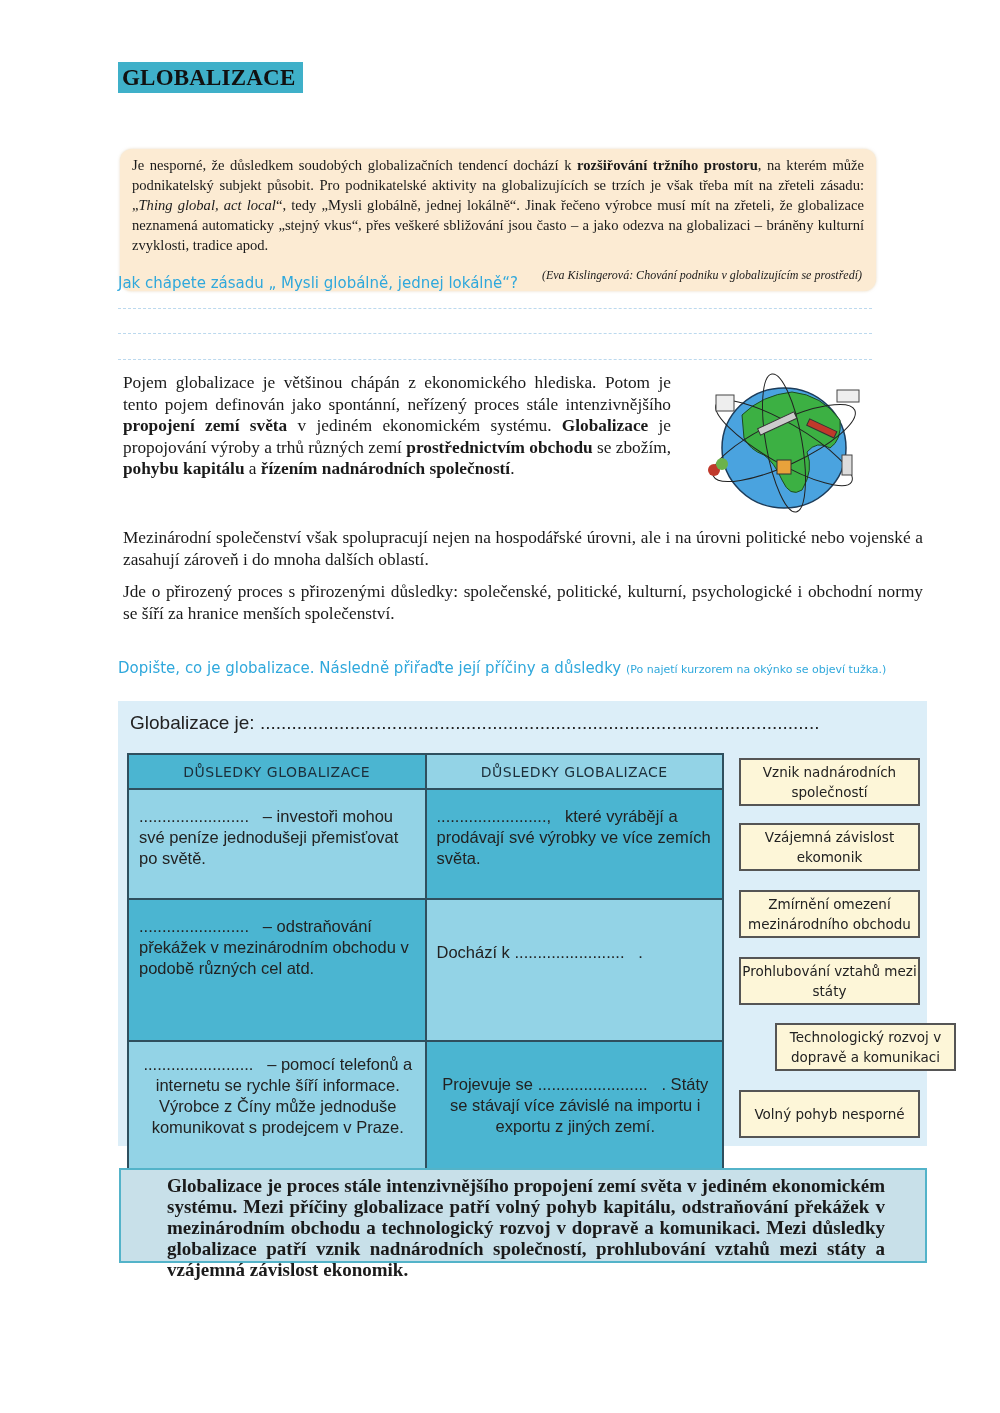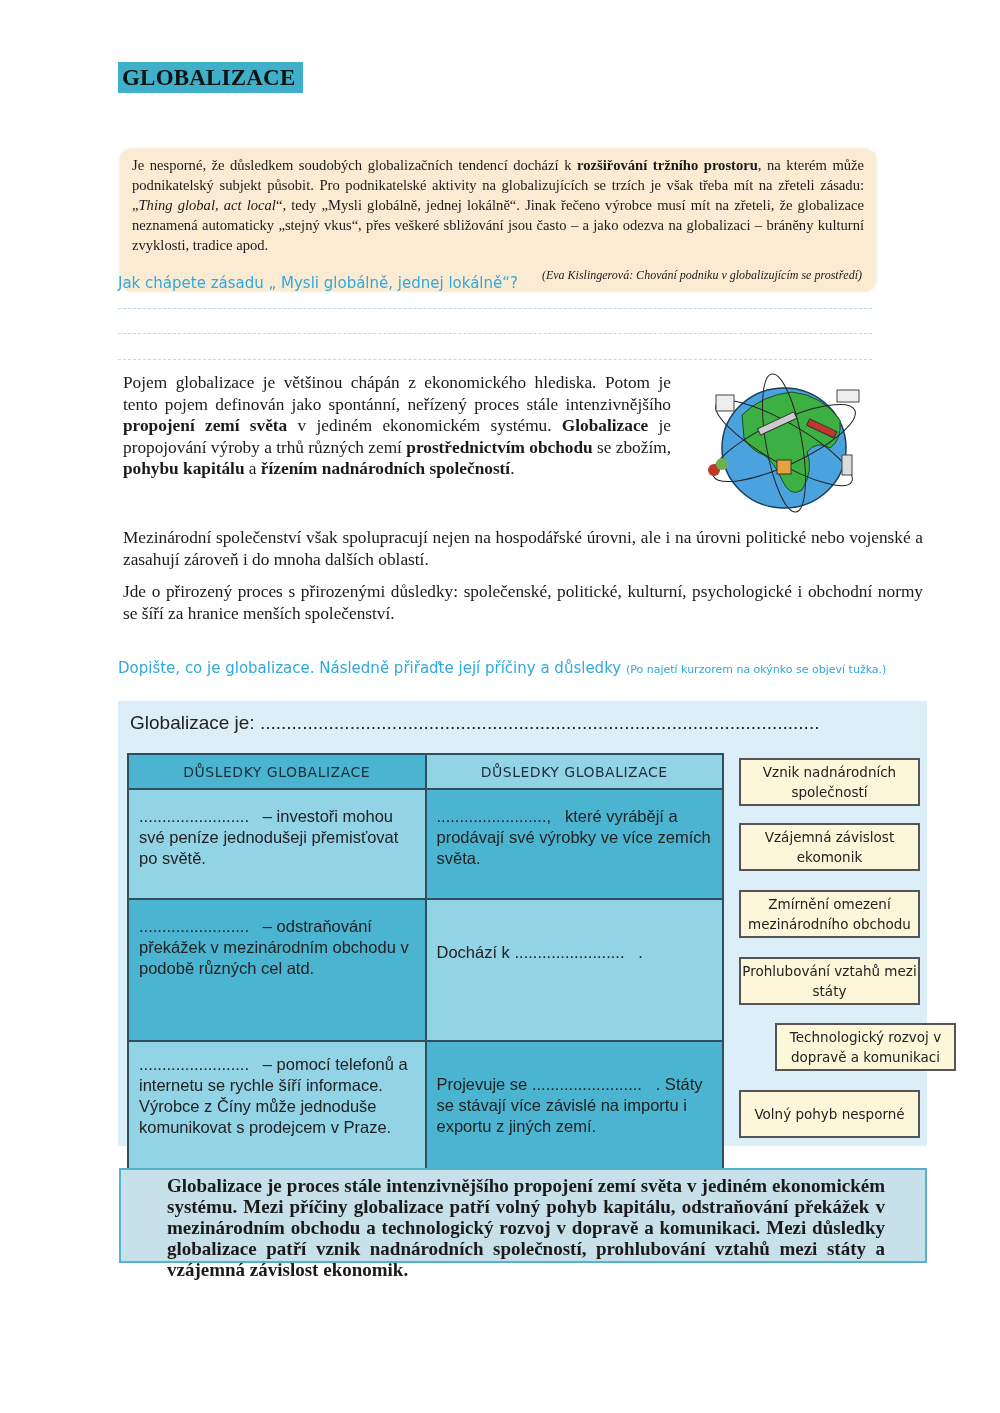--- a/index.html
+++ b/index.html
@@ -30,21 +30,21 @@
   .task-line { left: 130px; top: 712px; font-family: "Liberation Sans", sans-serif; font-size: 19px; color: #222; }
 
   table.grid { position: absolute; left: 127px; top: 753px; width: 597px; border-collapse: collapse; font-family: "Liberation Sans", sans-serif; }
   table.grid th, table.grid td { border: 2px solid #2f4f5e; vertical-align: top; }
   table.grid th { height: 31px; font-family: "DejaVu Sans", sans-serif; font-weight: normal; font-size: 14px; letter-spacing: 0.5px; color: #1c2e3a; text-align: center; vertical-align: middle; }
   .c-dark { background: #4bb5d1; }
   .c-light { background: #93d3e6; }
   table.grid td { font-size: 16.5px; line-height: 21px; color: #222; padding: 16px 8px 0 10px; }
   .r1 td { height: 92px; }
   .r2 td { height: 98px; }
-  .r3 td { height: 112px; }
+  .r3 td { height: 112px; text-align: center; }
 
   .card { left: 739px; width: 181px; background: #fdf6d8; border: 2px solid #555; box-sizing: border-box; font-family: "DejaVu Sans", sans-serif; font-size: 13.5px; line-height: 20px; color: #222; text-align: center; display: flex; align-items: center; justify-content: center; }
 
   .summary { left: 119px; top: 1168px; width: 808px; height: 95px; background: #c8e0e9; border: 2px solid #53b3c9; box-sizing: border-box; padding: 5px 40px 0 46px; font-family: "Liberation Serif", serif; font-weight: bold; font-size: 19px; line-height: 21px; color: #1a1a1a; text-align: justify; }
 </style>
 </head>
 <body>
 
 <div class="abs title">GLOBALIZACE</div>
 

